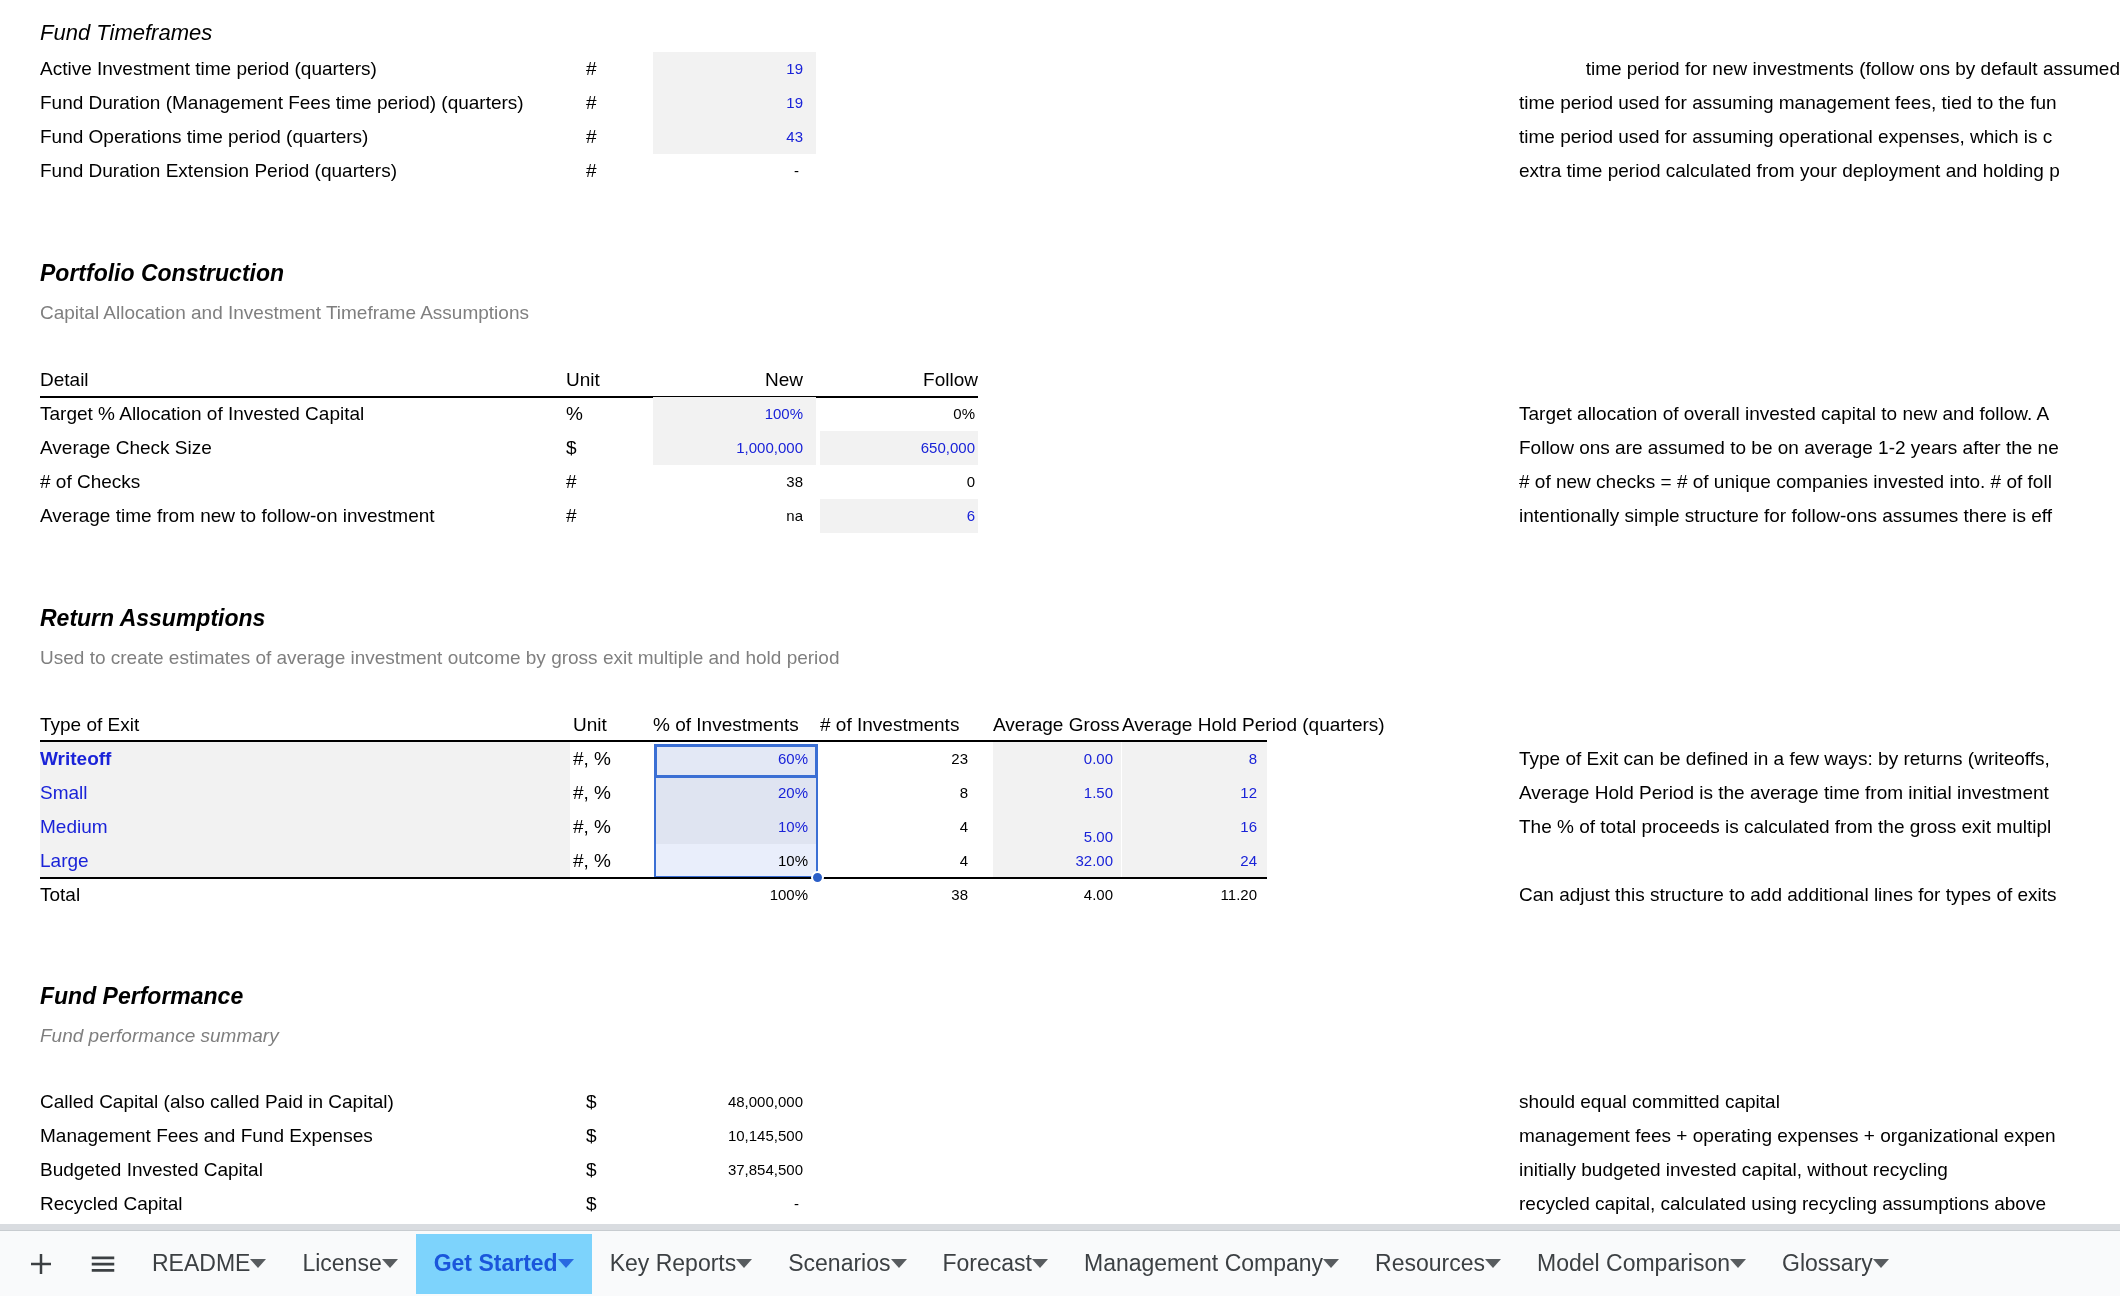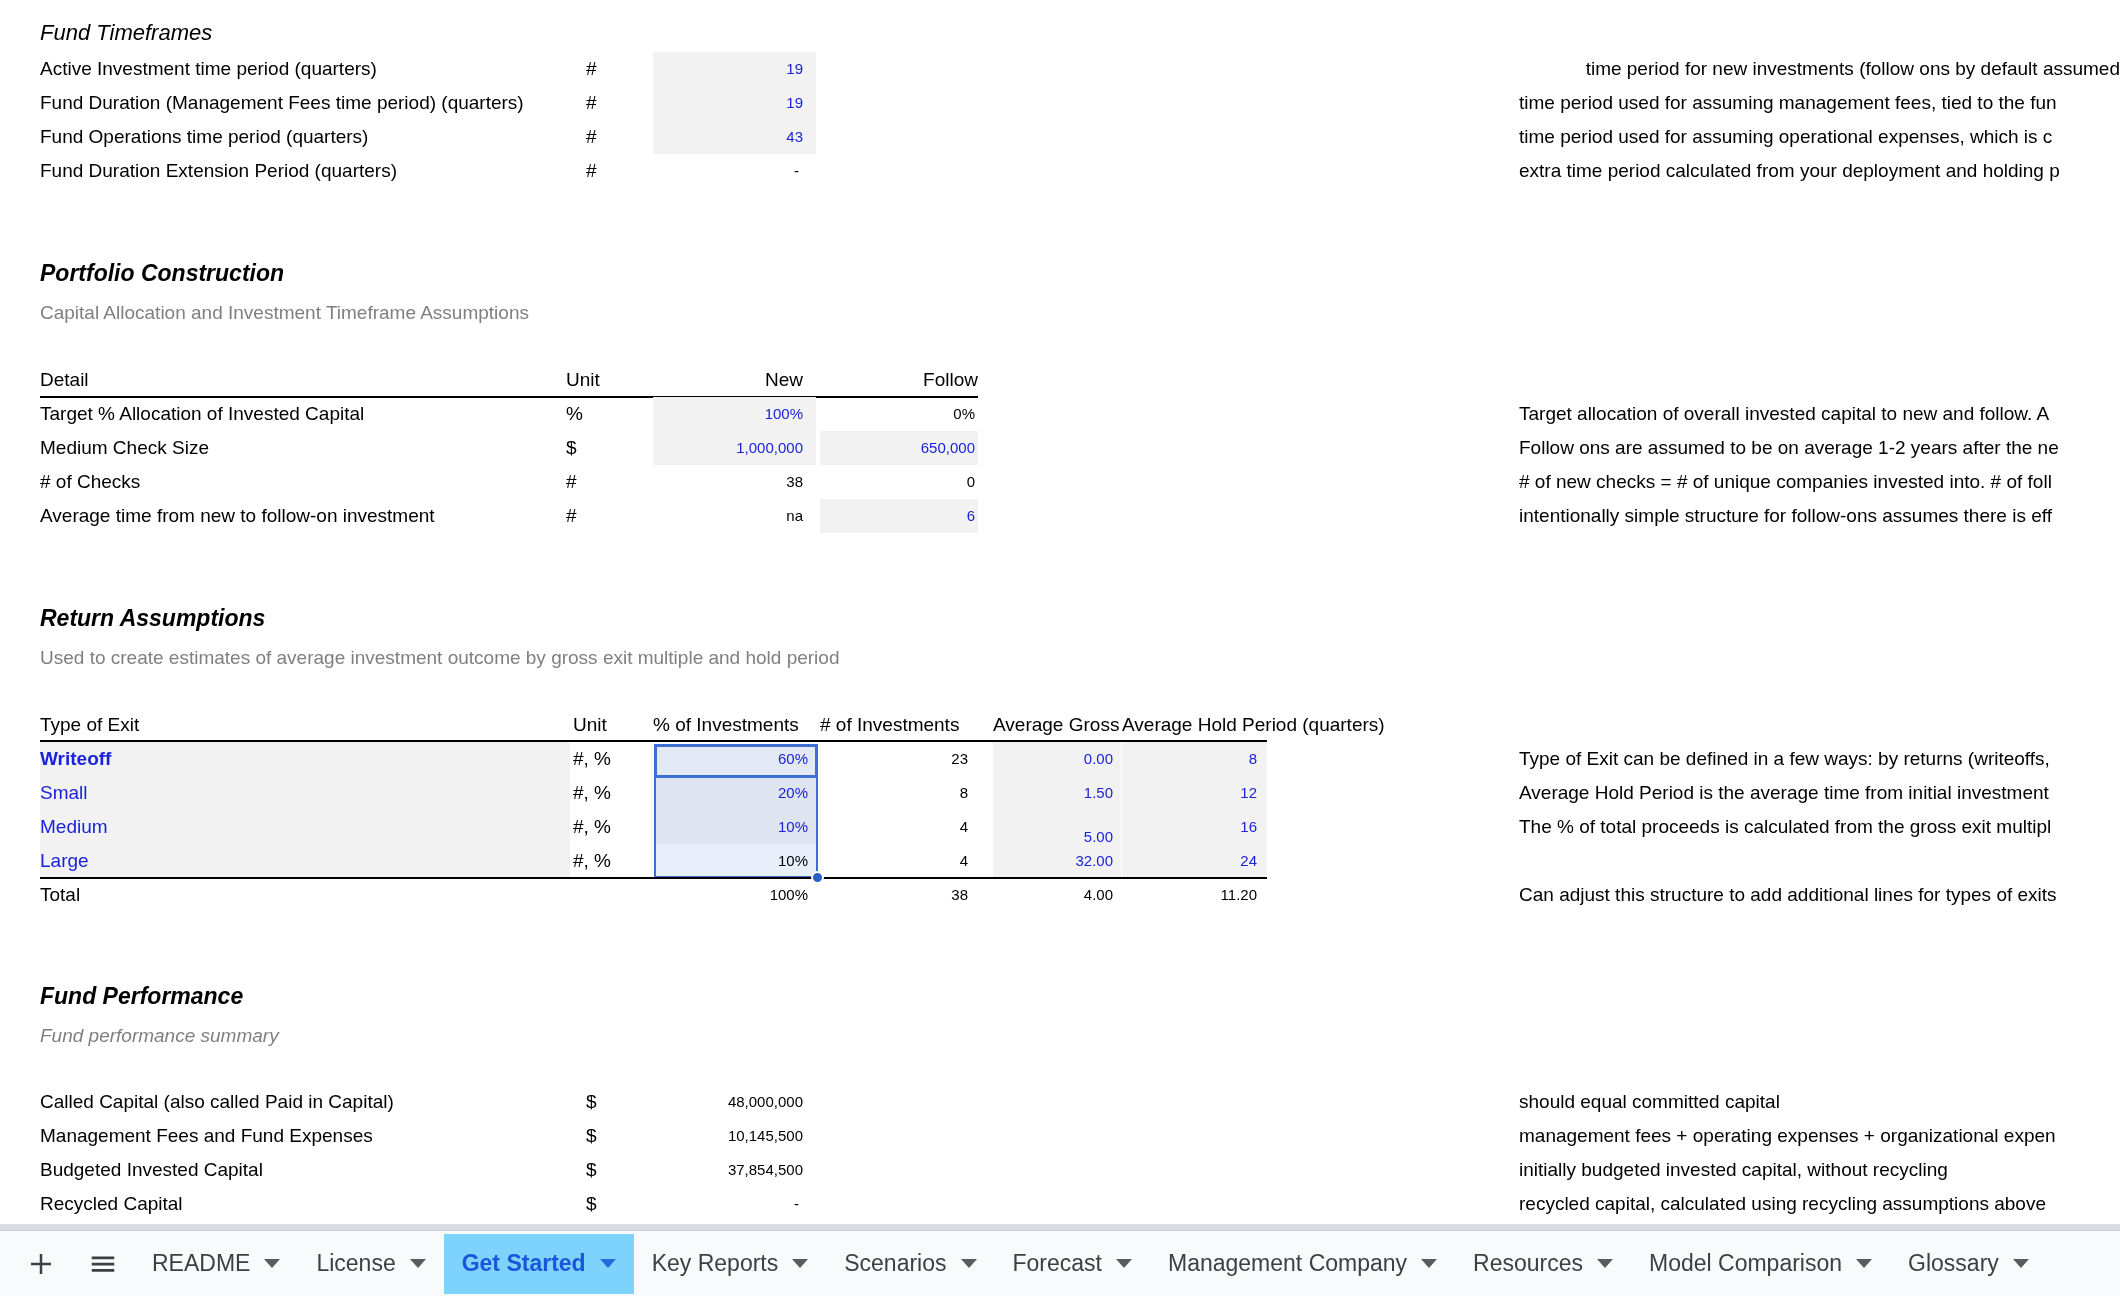--- a/index.html
+++ b/index.html
@@ -79,21 +79,20 @@
     display: flex; align-items: center; justify-content: center;
     color: #444746;
     cursor: pointer;
   }
   .tb-icon svg { display: block; }
   .tab {
     flex: 0 0 auto;
     height: 60px;
     display: flex; align-items: center;
     padding: 0 18px;
-    gap: 14px;
     font-size: 23px;
     color: #3c4043;
     cursor: pointer;
   }
   .tab.active {
     background: #7dd3fc;
     color: #1a56db;
     font-weight: bold;
   }
   .tab .caret {
@@ -153,21 +152,21 @@
   <div class="shade" style="position:absolute; left:653px; top:397px; width:163px; height:68px;"></div>
   <div class="shade" style="position:absolute; left:820px; top:431px; width:158px; height:34px;"></div>
   <div class="shade" style="position:absolute; left:820px; top:499px; width:158px; height:34px;"></div>
 
   <div class="row lbl clip" style="left:40px; top:397px; width:510px;">Target % Allocation of Invested Capital</div>
   <div class="row unit" style="left:566px; top:397px; width:40px;">%</div>
   <div class="row num blue" style="left:653px; top:397px; width:150px;">100%</div>
   <div class="row num" style="left:820px; top:397px; width:155px;">0%</div>
   <div class="row desc" style="left:1519px; top:397px; width:601px;">Target allocation of overall invested capital to new and follow. A</div>
 
-  <div class="row lbl clip" style="left:40px; top:431px; width:510px;">Medium Check Size</div>
+  <div class="row lbl clip" style="left:40px; top:431px; width:510px;">Average Check Size</div>
   <div class="row unit" style="left:566px; top:431px; width:40px;">$</div>
   <div class="row num blue" style="left:653px; top:431px; width:150px;">1,000,000</div>
   <div class="row num blue" style="left:820px; top:431px; width:155px;">650,000</div>
   <div class="row desc" style="left:1519px; top:431px; width:601px;">Follow ons are assumed to be on average 1-2 years after the ne</div>
 
   <div class="row lbl clip" style="left:40px; top:465px; width:510px;"># of Checks</div>
   <div class="row unit" style="left:566px; top:465px; width:40px;">#</div>
   <div class="row num" style="left:653px; top:465px; width:150px;">38</div>
   <div class="row num" style="left:820px; top:465px; width:155px;">0</div>
   <div class="row desc" style="left:1519px; top:465px; width:601px;"># of new checks = # of unique companies invested into. # of foll</div>

